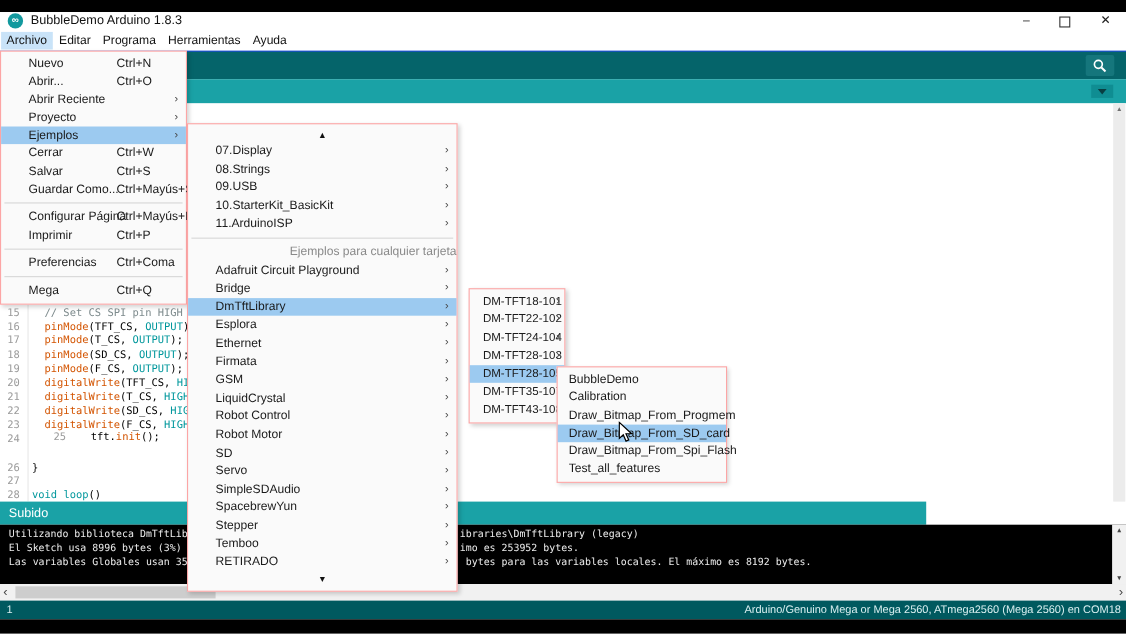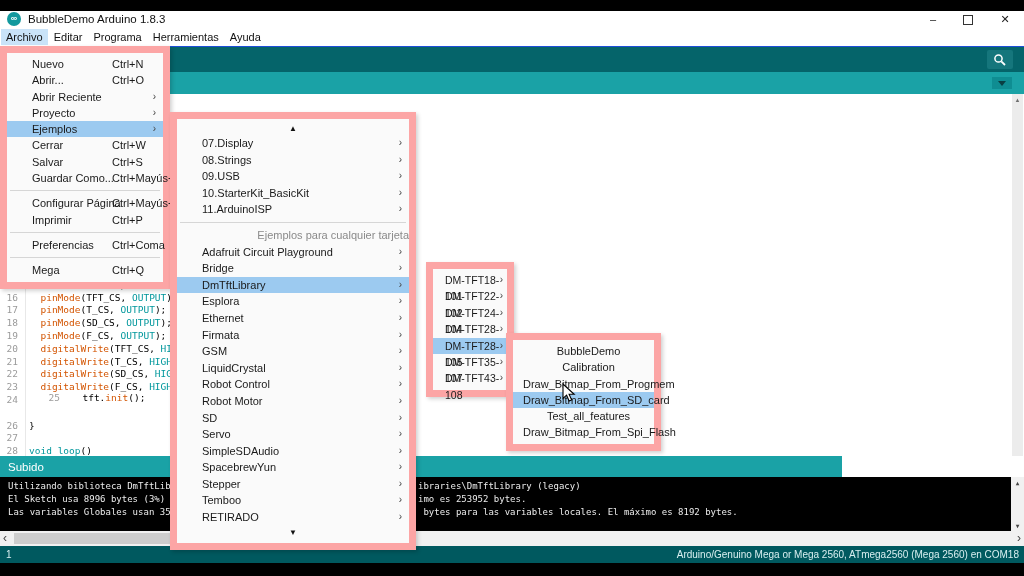--- a/index.html
+++ b/index.html
@@ -61,31 +61,31 @@
   .hscroll{position:absolute;left:0;top:531px;width:1024px;height:15px;background:#f1f1f1;z-index:6;}
   .h-thumb{position:absolute;left:14px;top:2px;width:182px;height:11px;background:#cdcdcd;}
   .h-arrow{position:absolute;top:0;font-size:12px;color:#444;line-height:14px;}
   .h-left{left:3px;} .h-right{right:3px;}
 
   .statusbar{position:absolute;left:0;top:546px;width:1024px;height:17px;background:#00595f;
              color:#d8eff0;font-size:10px;line-height:17px;z-index:7;}
   .sb-left{position:absolute;left:6px;}
   .sb-right{position:absolute;right:5px;}
 
-  .menu-panel{position:absolute;background:#fafafa;border:7px solid #fca5a5;
+  .menu-panel{position:absolute;background:#fafafa;border:1px solid #fca5a5;
               box-shadow:2px 2px 4px rgba(0,0,0,0.18);font-size:11px;color:#1a1a1a;
               padding:3px 0;box-sizing:border-box;}
   #file-menu{left:0;top:46px;width:170px;z-index:20;}
   #examples-menu{left:170px;top:112px;width:246px;z-index:21;}
   #tft-menu{left:426px;top:262px;width:88px;z-index:22;font-size:10.5px;}
   #leaf-menu{left:506px;top:333px;width:155px;z-index:23;}
   .menu-item{position:relative;height:16.3px;line-height:16.3px;padding-left:25px;}
   #examples-menu .menu-item,#examples-menu .menu-header{height:16.6px;line-height:16.6px;}
   #tft-menu .menu-item{padding-left:12px;height:16.4px;line-height:16.4px;}
-  #leaf-menu .menu-item{padding-left:10px;text-align:center;}
+  #leaf-menu .menu-item{padding-left:10px;}
   .menu-item.sel{background:#9ccaf0;}
   .menu-item .sc{position:absolute;left:105px;top:0;}
   .menu-item .ar{position:absolute;right:7px;top:0;font-size:10px;color:#444;}
   #tft-menu .menu-item .ar{right:4px;}
   .menu-sep{height:1px;background:#d6d6d6;margin:4px 3px;}
   .menu-header{color:#8a8a8a;padding-left:25px;height:16.3px;line-height:16.3px;text-align:right;}
   .scroll-row{height:13px;line-height:13px;text-align:center;font-size:8px;color:#111;}
   #examples-menu .scroll-row.bottom{height:14px;line-height:14px;}
 
   .cursor{position:absolute;left:562px;top:383px;z-index:50;}
@@ -225,19 +225,19 @@
     <div class="menu-item"><span class="lbl">DM-TFT28-103</span><span class="ar">›</span></div>
     <div class="menu-item sel"><span class="lbl">DM-TFT28-105</span><span class="ar">›</span></div>
     <div class="menu-item"><span class="lbl">DM-TFT35-107</span><span class="ar">›</span></div>
     <div class="menu-item"><span class="lbl">DM-TFT43-108</span><span class="ar">›</span></div>
   </div>
 <div class="menu-panel" id="leaf-menu">
     <div class="menu-item"><span class="lbl">BubbleDemo</span></div>
     <div class="menu-item"><span class="lbl">Calibration</span></div>
     <div class="menu-item"><span class="lbl">Draw_Bitmap_From_Progmem</span></div>
     <div class="menu-item sel"><span class="lbl">Draw_Bitmap_From_SD_card</span></div>
+    <div class="menu-item"><span class="lbl">Draw_Bitmap_From_Spi_Flash</span></div>
     <div class="menu-item"><span class="lbl">Test_all_features</span></div>
-    <div class="menu-item"><span class="lbl">Draw_Bitmap_From_Spi_Flash</span></div>
   </div>
 
 <svg class="cursor" width="16" height="20" viewBox="0 0 16 20">
   <path d="M1,1 L1,15.5 L4.6,12.2 L7.1,18 L9.6,16.9 L7.1,11.3 L12.2,11.3 Z" fill="#ffffff" stroke="#000000" stroke-width="1.1"></path>
 </svg>
 
 </body></html>

